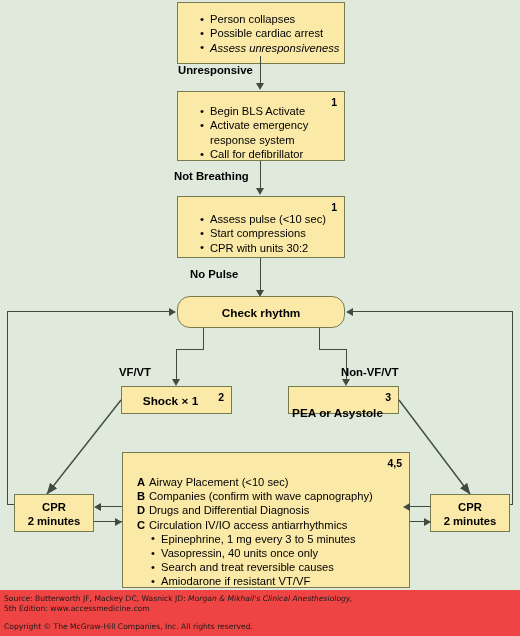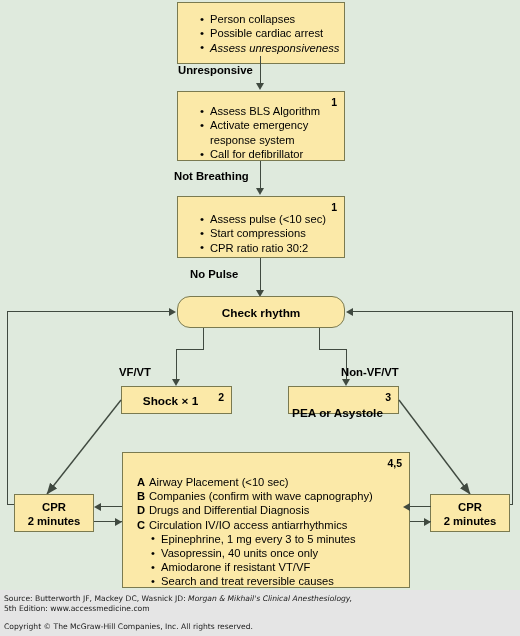--- a/index.html
+++ b/index.html
@@ -133,21 +133,21 @@
     border-top:4.2px solid transparent;
     border-bottom:4.2px solid transparent;
     border-right:7px solid #404a40;
   }
 
   .diag{position:absolute;overflow:visible;}
 
   
   #footer{
     position:absolute;left:0;top:590px;width:520px;height:46px;
-    background:#e5e5e5;
+    background:#ef4444;
   }
   .foot-line{
     position:absolute;
     font-size:7.6px;
     line-height:9.6px;
     color:#1a1a1a;
     white-space:nowrap;
     font-family:"DejaVu Sans", sans-serif;
   }
   .foot-ital{font-style:italic;}
@@ -167,37 +167,37 @@
       </ul>
     </div>
 
     <div class="vline" style="left:260px;top:56px;height:28px;"></div>
     <div class="arrowhead arrow-down" style="left:256.4px;top:83px;"></div>
     <div class="edge-label" style="left:178px;top:64px;text-align:right;">Unresponsive</div>
 
     <div class="box" style="left:177px;top:91px;width:168px;height:70px;">
       <div class="corner-num">1</div>
       <ul style="margin-top:12px;margin-left:22px;">
-        <li>Assess BLS Algorithm</li>
+        <li>Begin BLS Activate</li>
         <li>Activate emergency</li>
         <li class="nobullet" style="padding-left:10px;">response system</li>
         <li>Call for defibrillator</li>
       </ul>
     </div>
 
     <div class="vline" style="left:260px;top:161px;height:28px;"></div>
     <div class="arrowhead arrow-down" style="left:256.4px;top:188px;"></div>
     <div class="edge-label" style="left:174px;top:170px;">Not Breathing</div>
 
     <div class="box" style="left:177px;top:196px;width:168px;height:62px;">
       <div class="corner-num">1</div>
       <ul style="margin-top:15px;margin-left:22px;">
         <li>Assess pulse (&lt;10 sec)</li>
         <li>Start compressions</li>
-        <li>CPR ratio ratio 30:2</li>
+        <li>CPR with units 30:2</li>
       </ul>
     </div>
 
     <div class="vline" style="left:260px;top:258px;height:33px;"></div>
     <div class="arrowhead arrow-down" style="left:256.4px;top:290px;"></div>
     <div class="edge-label" style="left:190px;top:268px;">No Pulse</div>
 
     <div class="box rounded" style="left:177px;top:296px;width:168px;height:32px;">
       <div class="centered-label" style="top:9px;">Check rhythm</div>
     </div>
@@ -255,22 +255,22 @@
           <span class="letter">B</span><span>Companies (confirm with wave capnography)</span>
         </div>
         <div class="row">
           <span class="letter">D</span><span>Drugs and Differential  Diagnosis</span>
         </div>
         <div class="row">
           <span class="letter">C</span><span>Circulation IV/IO access antiarrhythmics</span>
         </div>
         <div class="sub">Epinephrine, 1 mg every 3 to 5   minutes</div>
         <div class="sub">Vasopressin, 40 units once only</div>
+        <div class="sub">Search and treat reversible causes</div>
         <div class="sub">Amiodarone if resistant VT/VF</div>
-        <div class="sub">Search and treat reversible causes</div>
       </div>
     </div>
 
     <div class="box" style="left:14px;top:494px;width:80px;height:38px;">
       <div class="cpr-line" style="margin-top:6px;">CPR</div>
       <div class="cpr-line">2 minutes</div>
     </div>
 
     <div class="hline" style="left:101px;top:506px;width:21px;"></div>
     <div class="arrowhead arrow-left" style="left:94px;top:503.1px;"></div>

